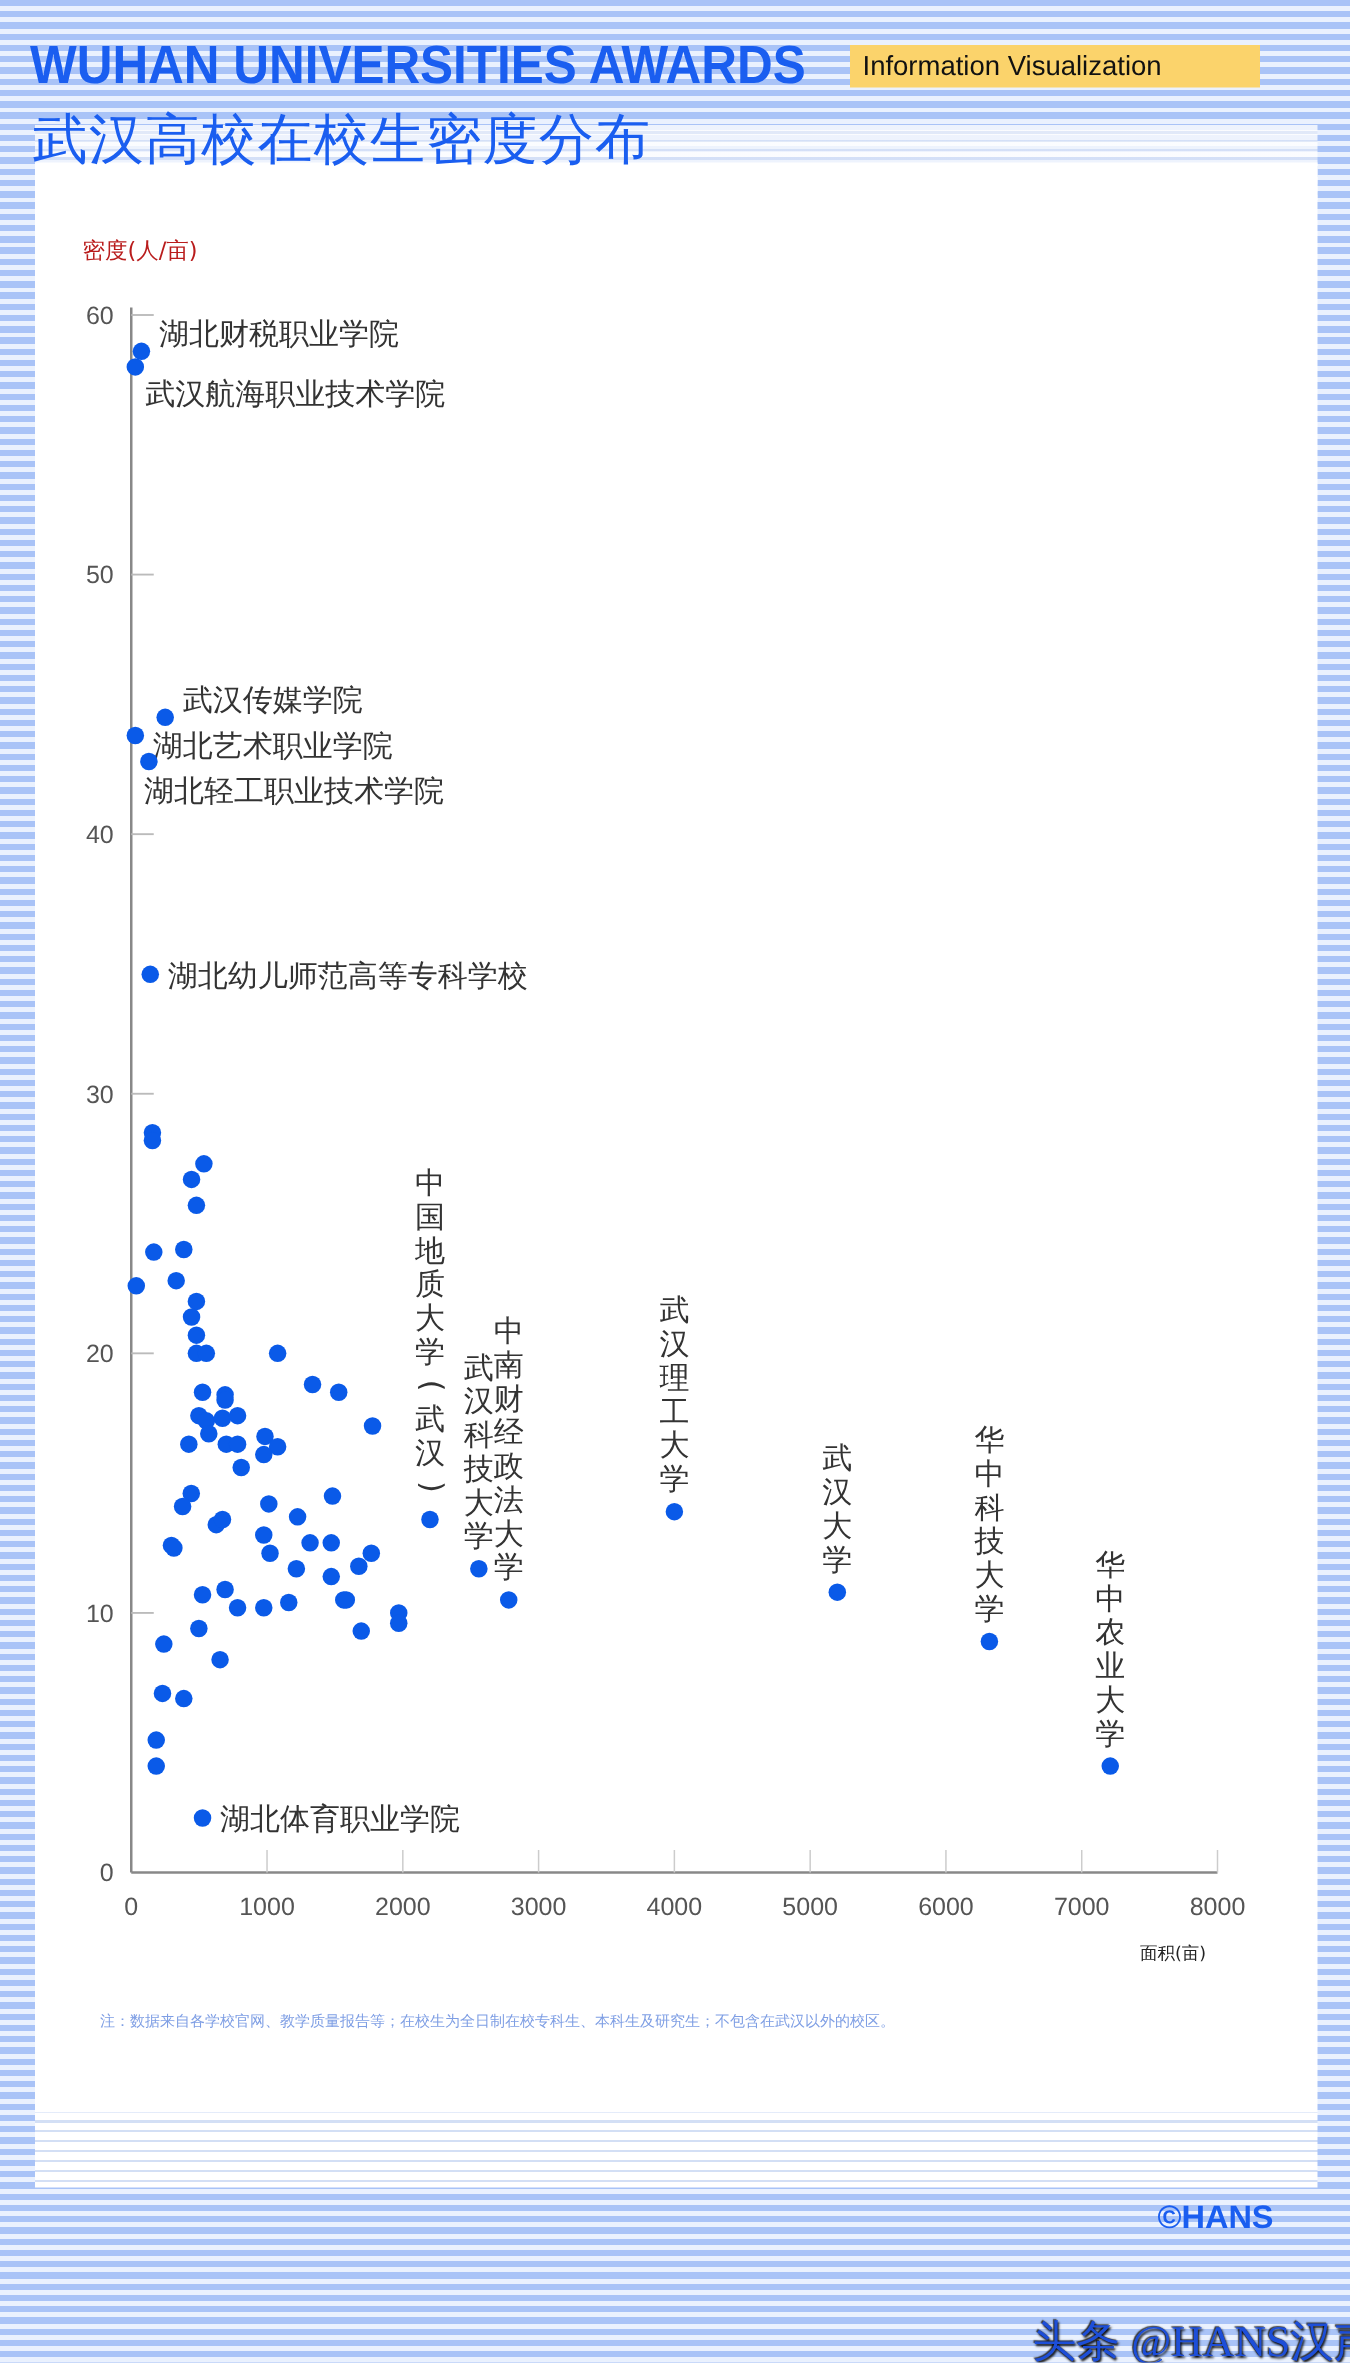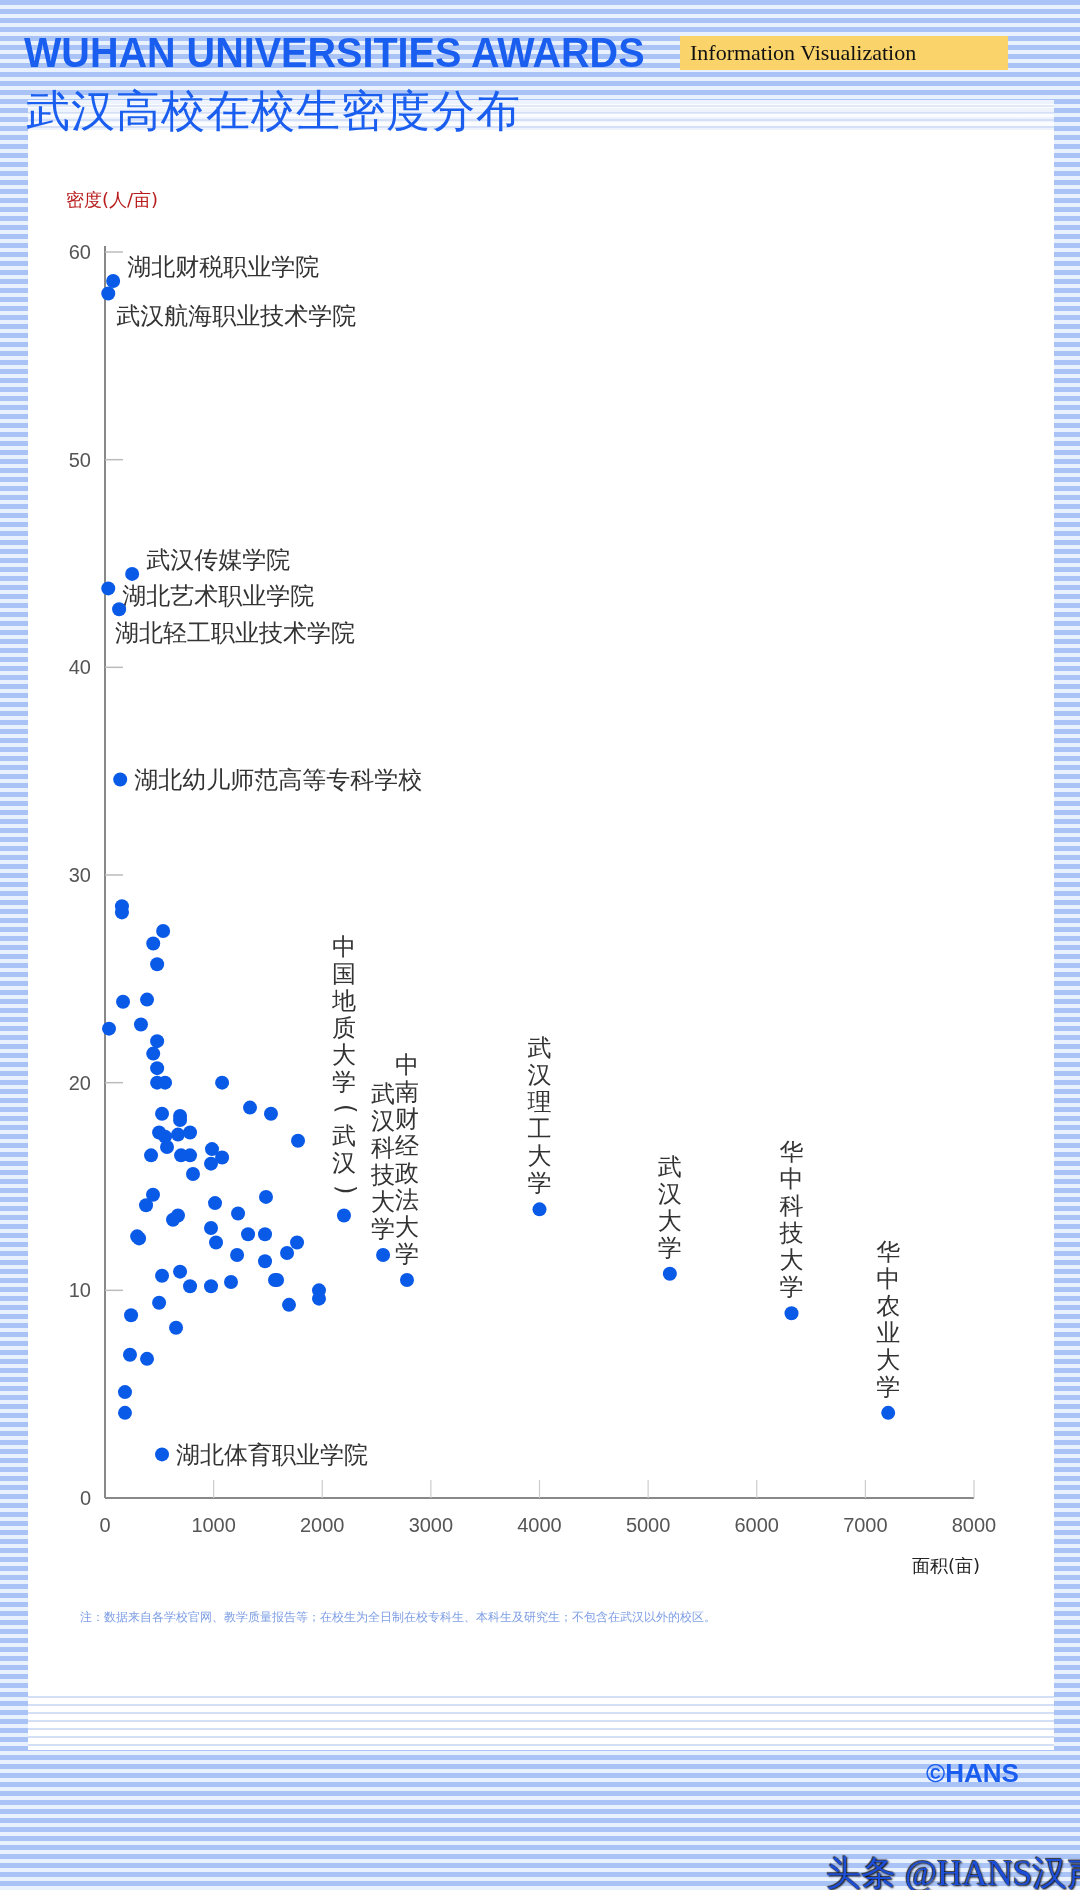--- a/index.html
+++ b/index.html
@@ -8,24 +8,24 @@
   .bg-stripes { position:absolute; left:0; top:0; width:1080px; height:1890px;
     background: repeating-linear-gradient(180deg, #a9c3f7 0px, #a9c3f7 5px, #eaf1fe 5px, #eaf1fe 9px); }
   .panel { position:absolute; left:28px; top:130px; width:1026px; height:1560px; background:#ffffff; }
   .panel-top-fade { position:absolute; left:28px; top:100px; width:1026px; height:60px;
     background: repeating-linear-gradient(180deg, #ffffff 0px, #ffffff 5px, #dfe7f7 5px, #dfe7f7 7px); opacity:.8; }
   .panel-bot-fade { position:absolute; left:28px; top:1690px; width:1026px; height:60px;
     background: repeating-linear-gradient(180deg, #ffffff 0px, #ffffff 6px, #d3dff5 6px, #d3dff5 8px); }
   .title-en { position:absolute; left:24px; top:28px; font-family:"Liberation Sans", sans-serif;
     font-weight:bold; font-size:43px; color:#1a5ef0; letter-spacing:0px; transform:scaleX(0.92); transform-origin:left; white-space:nowrap; }
   .badge { position:absolute; left:680px; top:36px; width:328px; height:34px; background:#fbd36b;
-    font-family:Liberation Serif, serif; font-size:22px; color:#111; line-height:34px; padding-left:10px; box-sizing:border-box; }
+    font-family:Liberation Sans, sans-serif; font-size:22px; color:#111; line-height:34px; padding-left:10px; box-sizing:border-box; }
   .title-cn { position:absolute; left:26px; top:82px; font-size:44px; font-weight:normal; color:#1a5ef0; letter-spacing:1px; white-space:nowrap; }
   .ylabel { position:absolute; left:66px; top:188px; font-size:18px; color:#b91c1c; }
-  .xlabel { position:absolute; left:912px; top:1554px; font-size:18px; color:#222; }
+  .xlabel { position:absolute; left:912px; top:1554px; font-size:14px; color:#222; }
   .chart { position:absolute; left:0; top:0; width:1080px; height:1890px; }
   .tick { font-family:"Liberation Sans", sans-serif; font-size:20px; fill:#555; }
   .lbl { font-size:24px; fill:#333; }
   .note { position:absolute; left:80px; top:1604px; width:760px; font-size:12px; line-height:27px; color:#7e9ee4; }
   .copyright { position:absolute; left:926px; top:1758px; font-family:"Liberation Sans", sans-serif; font-weight:bold; font-size:26px; color:#1a5ef0; }
   .watermark { position:absolute; left:826px; top:1850px; font-size:35px; color:#1d4ed8; text-shadow:1px 1px 2px #000, -1px -1px 1px #333; white-space:nowrap;font-family:Liberation Serif, serif; }
 </style>
 </head>
 <body>
 

